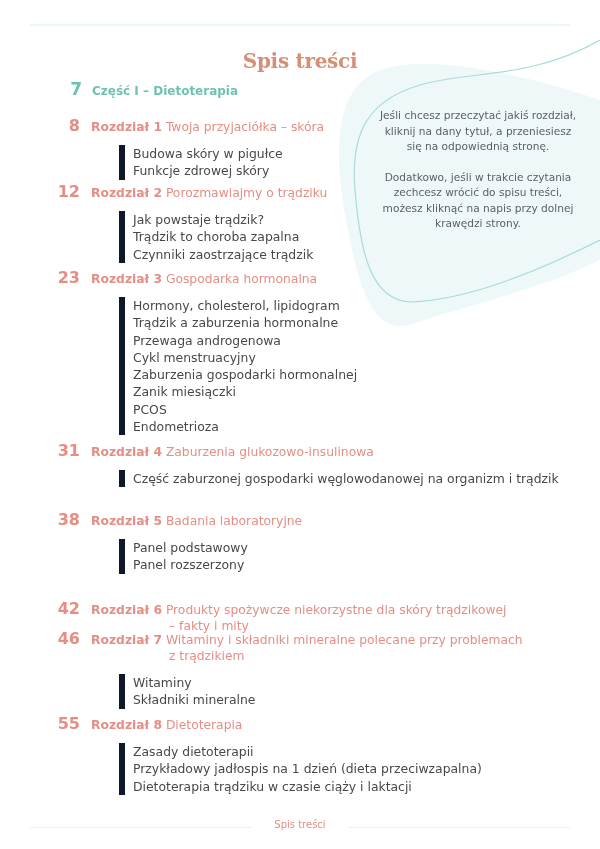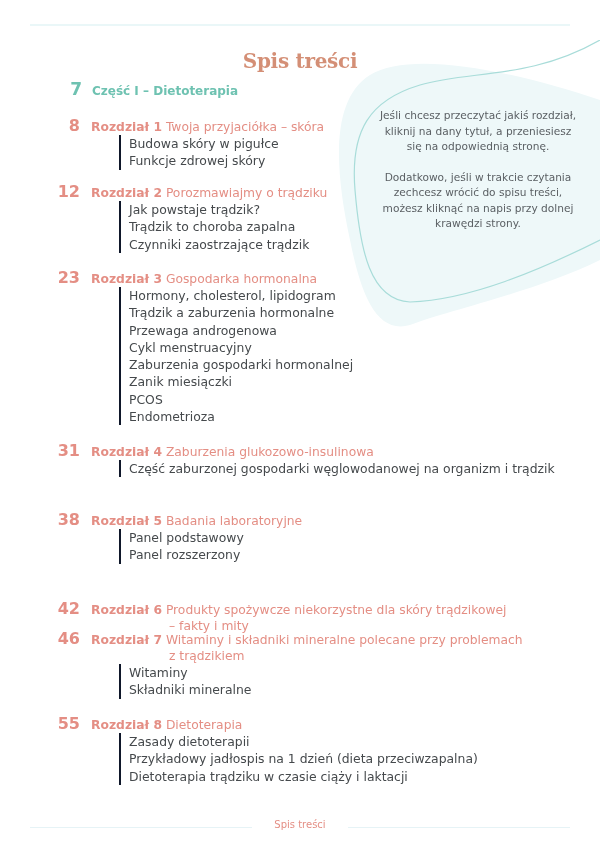--- a/index.html
+++ b/index.html
@@ -17,21 +17,21 @@
   .part { position: absolute; top: 79px; left: 60px; display: flex; align-items: baseline;
           color: #6ec2b1; font-weight: bold; }
   .part .num { width: 22px; text-align: right; font-size: 17px; }
   .part .label { margin-left: 10px; font-size: 12px; }
   .chapter { position: absolute; left: 50px; width: 520px; }
   .ch-head { display: flex; align-items: baseline; color: #e48e84; }
   .ch-head .num { width: 30px; text-align: right; font-size: 16px; font-weight: bold; }
   .ch-head .text { margin-left: 11px; font-size: 12.3px; line-height: 16px; }
   .ch-head .rz { font-weight: bold; }
   .ch-head .cont { display: block; }
-  .subs { margin-left: 69px; margin-top: 0; border-left: 2px solid #0f172a;
+  .subs { margin-left: 69px; margin-top: 10px; border-left: 6px solid #0f172a;
           padding-left: 8px; }
   .sub { font-size: 12.4px; line-height: 17.3px; color: #45494c; white-space: nowrap; }
   .footer { position: absolute; left: 30px; top: 827px; width: 540px; height: 1px; }
   .footer .line-l { position: absolute; left: 0; top: 0; width: 222px; height: 1px; background: #e6f3f6; }
   .footer .line-r { position: absolute; right: 0; top: 0; width: 222px; height: 1px; background: #e6f3f6; }
   .footer .label { position: absolute; left: 0; width: 540px; top: -8px; text-align: center;
                    font-size: 10px; color: #e48e84; }
 </style>
 </head>
 <body>

